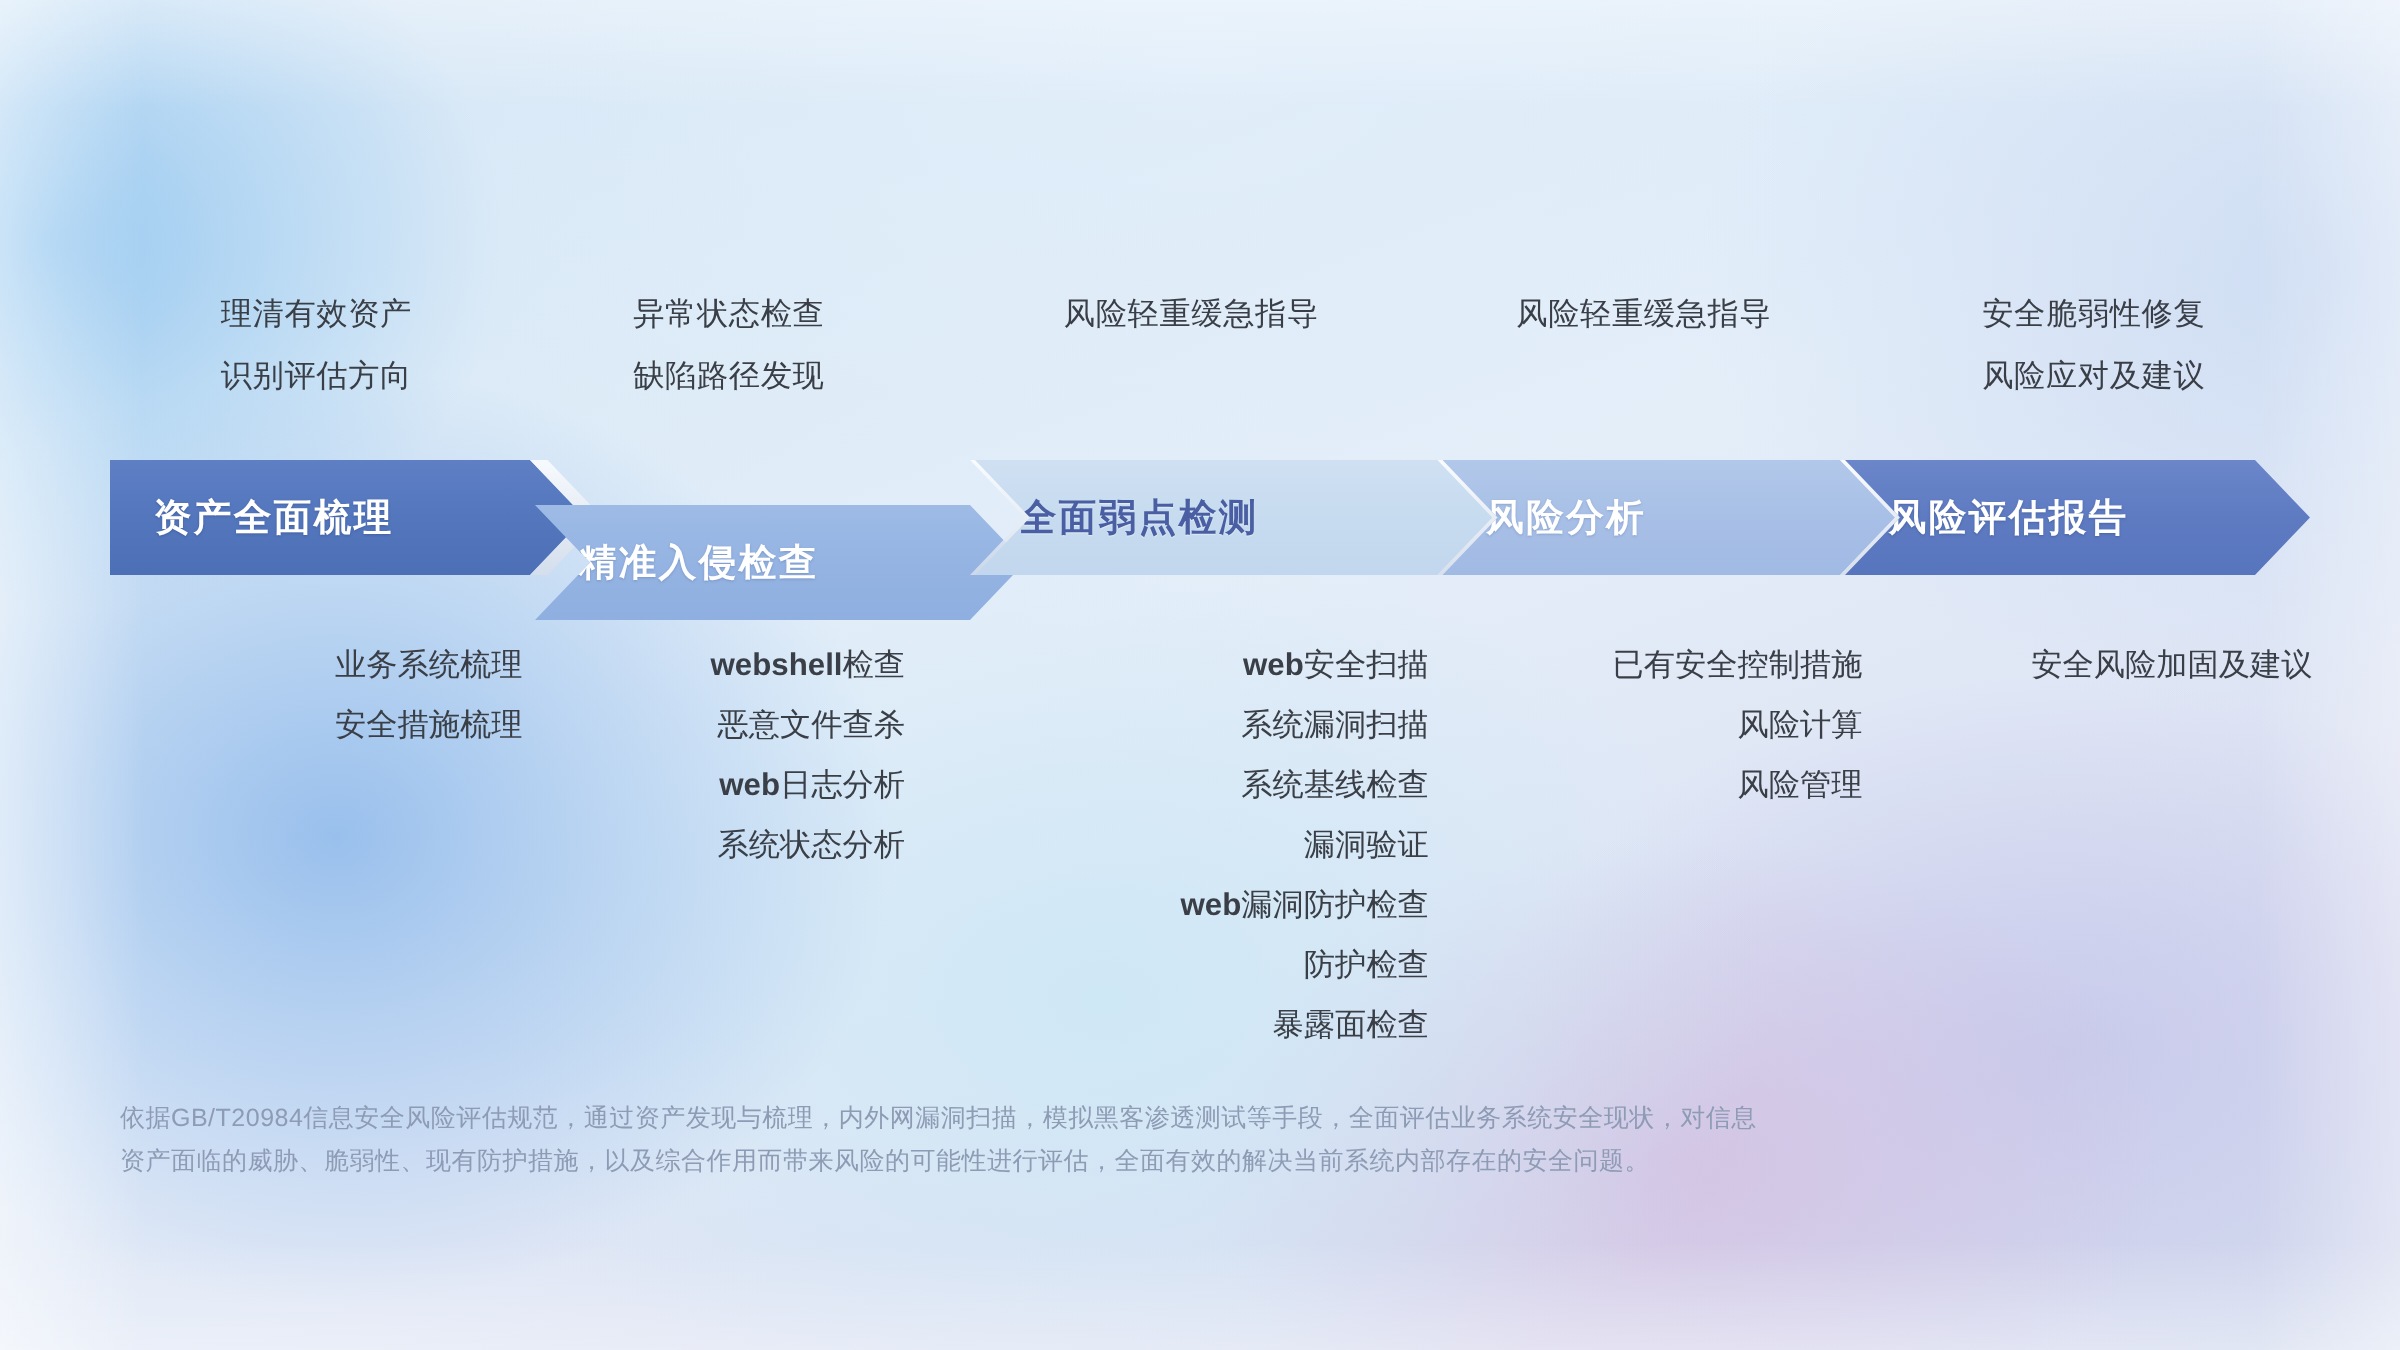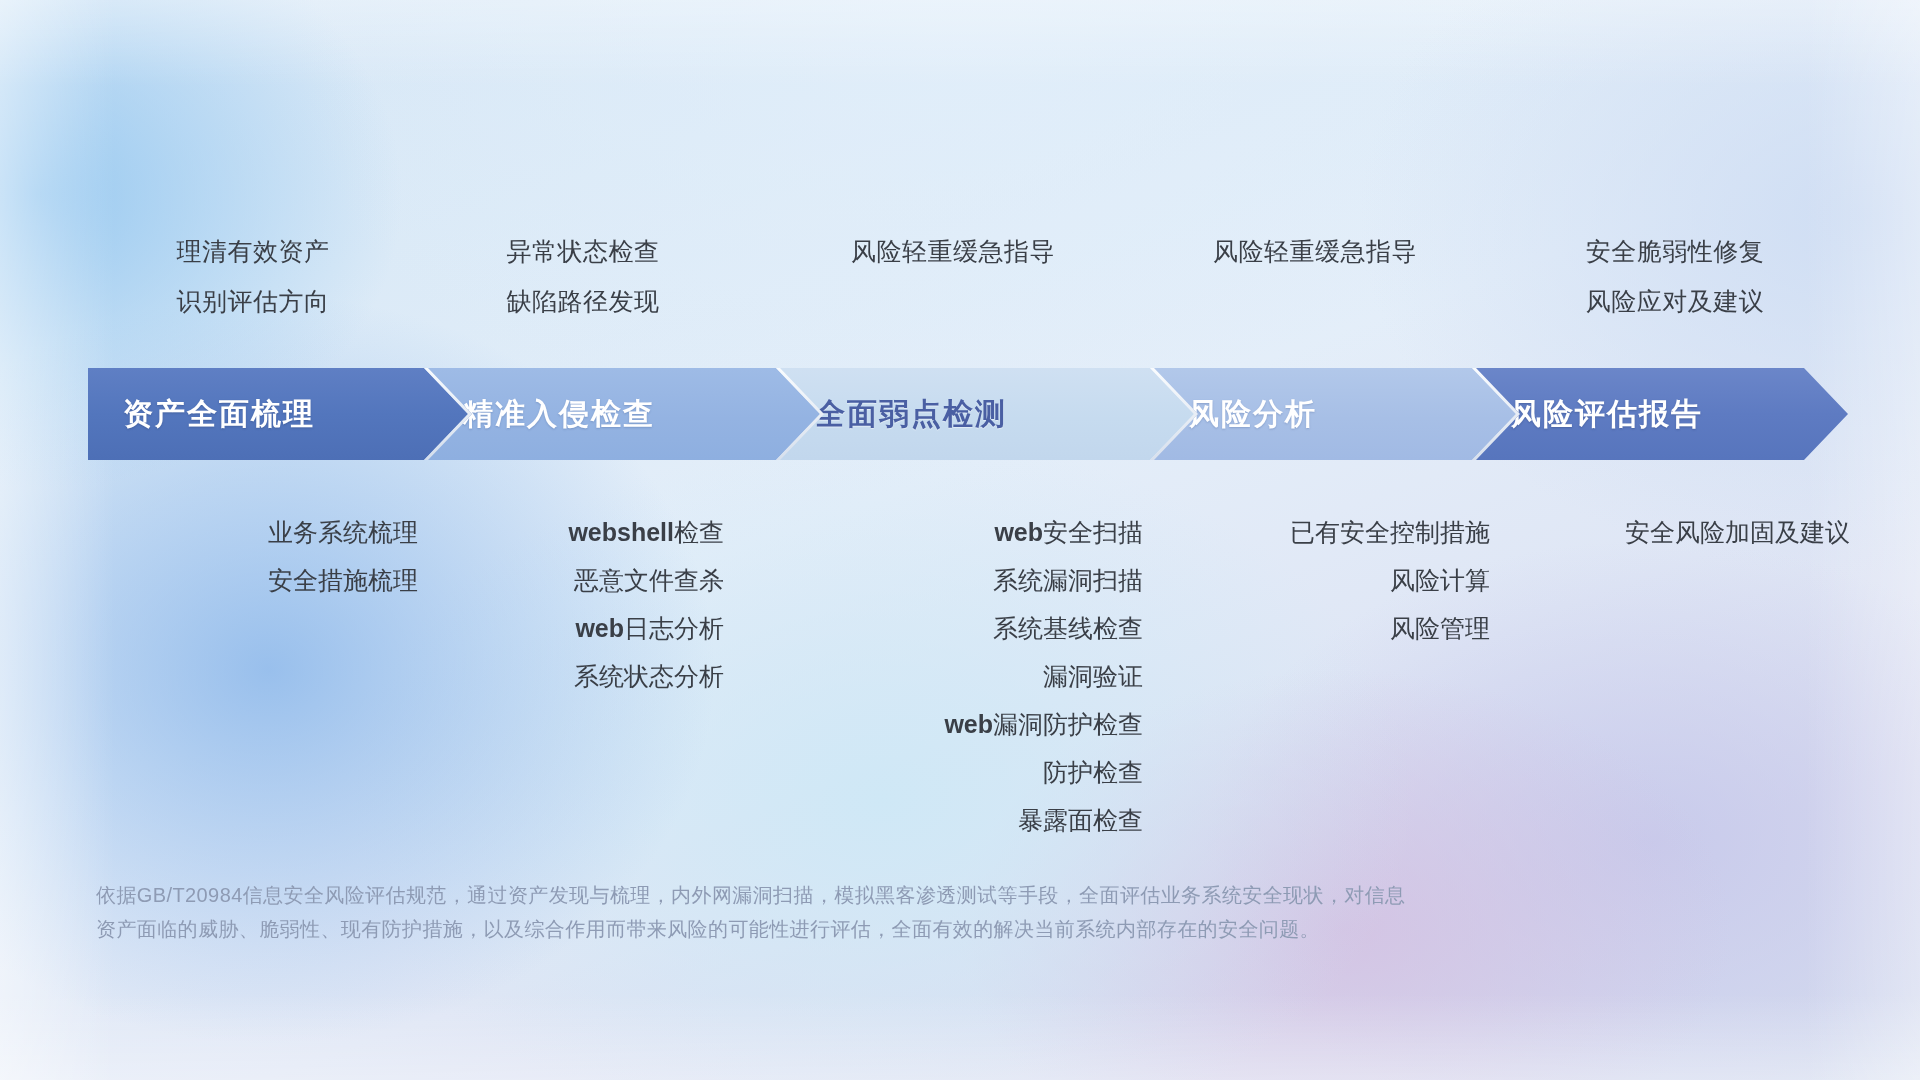--- a/index.html
+++ b/index.html
@@ -53,21 +53,21 @@
   .arrow.first{
     -webkit-clip-path:polygon(0 0, calc(100% - 44px) 0, 100% 50%, calc(100% - 44px) 100%, 0 100%);
     clip-path:polygon(0 0, calc(100% - 44px) 0, 100% 50%, calc(100% - 44px) 100%, 0 100%);
   }
   .arrow .lbl{
     width:100%;text-align:left;font-size:30px;font-weight:bold;letter-spacing:2px;
     padding-left:35px;box-sizing:border-box;white-space:nowrap;
   }
   .a1{background:linear-gradient(180deg,#5f7fc4 0%,#5376bd 50%,#4d6fb6 100%);}
   .a1 .lbl{color:#ffffff;text-shadow:0 1px 2px rgba(40,60,110,.35);}
-  .a2{background:linear-gradient(180deg,#9ebbe6 0%,#94b3e2 55%,#8eafe0 100%);}
+  .a2{background:linear-gradient(180deg,#9ebbe6 0%,#94b3e2 55%,#8eafe0 100%);margin-top:36px;}
   .a2 .lbl{color:#ffffff;text-shadow:0 1px 2px rgba(60,85,140,.3);}
   .a3{background:linear-gradient(180deg,#cfe0f2 0%,#c6dbef 55%,#c2d7ed 100%);}
   .a3 .lbl{color:#4a5fa3;text-shadow:0 1px 1px rgba(255,255,255,.5);}
   .a4{background:linear-gradient(180deg,#b2c8ea 0%,#a7bfe6 55%,#a1bae4 100%);}
   .a4 .lbl{color:#ffffff;text-shadow:0 1px 2px rgba(60,85,140,.28);}
   .a5{background:linear-gradient(180deg,#6b86c9 0%,#5e7bc2 50%,#5775bd 100%);}
   .a5 .lbl{color:#ffffff;text-shadow:0 1px 2px rgba(40,60,110,.35);}
 
   
   .sep{

